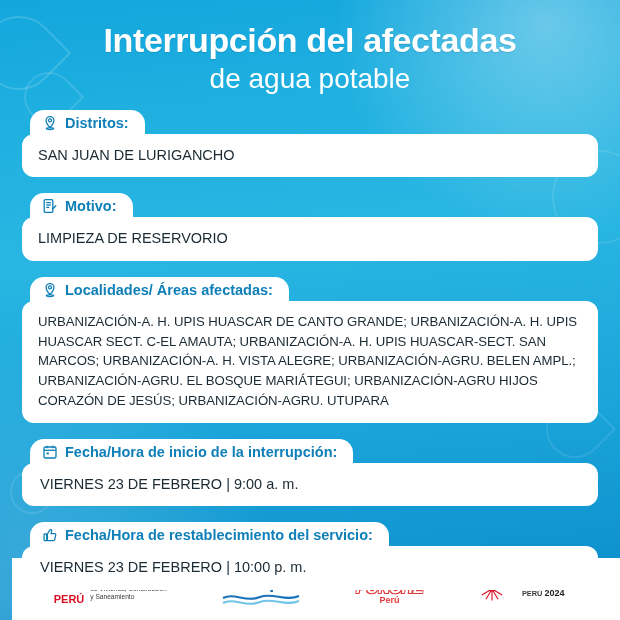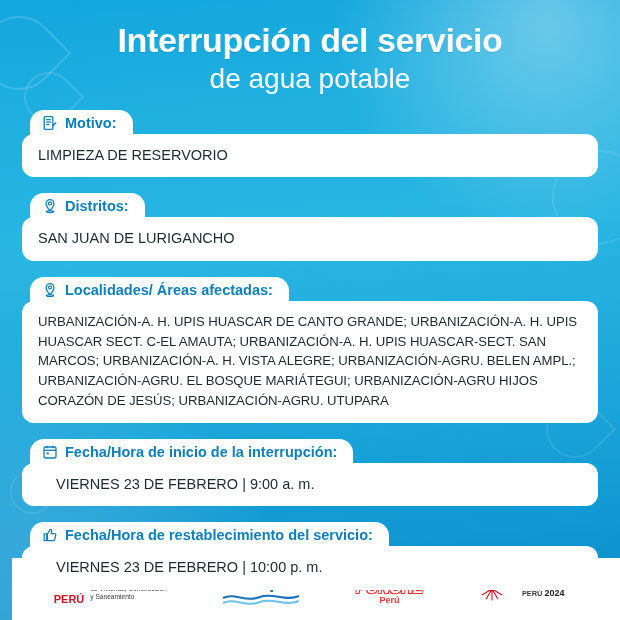--- a/index.html
+++ b/index.html
@@ -87,21 +87,21 @@
     padding:11px 16px 12px 16px;
     margin-top:-1px;
     position:relative;
     z-index:1;
   }
   .body-card .txt{
     color:#1b2a33;
     font-size:14.5px;
     line-height:1.42;
   }
-  .body-card.pad-l{padding-left:34px;}
+  .body-card.pad-l{padding-left:18px;}
   .body-card .txt.small{
     font-size:13.2px;
     line-height:1.5;
     letter-spacing:-0.05px;
   }
 
   
   .footer{
     position:absolute;
     left:12px;right:0;bottom:0;
@@ -158,55 +158,55 @@
 
 <div class="poster">
 
   <div class="drop d1"></div>
   <div class="drop d2"></div>
   <div class="drop d3"></div>
   <div class="drop d4"></div>
   <div class="drop d5"></div>
 
   <div class="title">
-    <div class="l1">Interrupción del servicio</div>
+    <div class="l1">Interrupción del afectadas</div>
     <div class="l2">de agua potable</div>
+  </div>
+
+  <div class="section sec-wrap">
+    <div class="label-chip">
+      <span class="ico">
+        <svg viewBox="0 0 16 16" fill="none" stroke="currentColor" stroke-width="1.3">
+          <path d="M8 1.6c-2.2 0-3.9 1.7-3.9 3.8 0 2.9 3.9 7 3.9 7s3.9-4.1 3.9-7c0-2.1-1.7-3.8-3.9-3.8z"></path>
+          <circle cx="8" cy="5.4" r="1.5"></circle>
+          <ellipse cx="8" cy="13.6" rx="3.6" ry="0.9"></ellipse>
+        </svg>
+      </span>
+      <span class="chip-text">Distritos:</span>
+    </div>
+    <div class="body-card">
+      <div class="txt">SAN JUAN DE LURIGANCHO</div>
+    </div>
   </div>
 
   <div class="section sec-wrap">
     <div class="label-chip">
       <span class="ico">
         <svg viewBox="0 0 16 16" fill="none" stroke="currentColor" stroke-width="1.3">
           <rect x="2.2" y="1.6" width="8.6" height="12.8" rx="1.2"></rect>
           <line x1="4.2" y1="4.6" x2="8.8" y2="4.6"></line>
           <line x1="4.2" y1="7" x2="8.8" y2="7"></line>
           <line x1="4.2" y1="9.4" x2="7.2" y2="9.4"></line>
           <path d="M10.4 10.2 L13.6 7 L14.6 8 L11.4 11.2 L10.1 11.5 Z" fill="currentColor" stroke="none"></path>
         </svg>
       </span>
       <span class="chip-text">Motivo:</span>
     </div>
     <div class="body-card">
       <div class="txt">LIMPIEZA DE RESERVORIO</div>
-    </div>
-  </div>
-
-  <div class="section sec-wrap">
-    <div class="label-chip">
-      <span class="ico">
-        <svg viewBox="0 0 16 16" fill="none" stroke="currentColor" stroke-width="1.3">
-          <path d="M8 1.6c-2.2 0-3.9 1.7-3.9 3.8 0 2.9 3.9 7 3.9 7s3.9-4.1 3.9-7c0-2.1-1.7-3.8-3.9-3.8z"></path>
-          <circle cx="8" cy="5.4" r="1.5"></circle>
-          <ellipse cx="8" cy="13.6" rx="3.6" ry="0.9"></ellipse>
-        </svg>
-      </span>
-      <span class="chip-text">Distritos:</span>
-    </div>
-    <div class="body-card">
-      <div class="txt">SAN JUAN DE LURIGANCHO</div>
     </div>
   </div>
 
   <div class="section sec-wrap">
     <div class="label-chip">
       <span class="ico">
         <svg viewBox="0 0 16 16" fill="none" stroke="currentColor" stroke-width="1.3">
           <path d="M8 1.6c-2.2 0-3.9 1.7-3.9 3.8 0 2.9 3.9 7 3.9 7s3.9-4.1 3.9-7c0-2.1-1.7-3.8-3.9-3.8z"></path>
           <circle cx="8" cy="5.4" r="1.5"></circle>
           <ellipse cx="8" cy="13.6" rx="3.6" ry="0.9"></ellipse>

